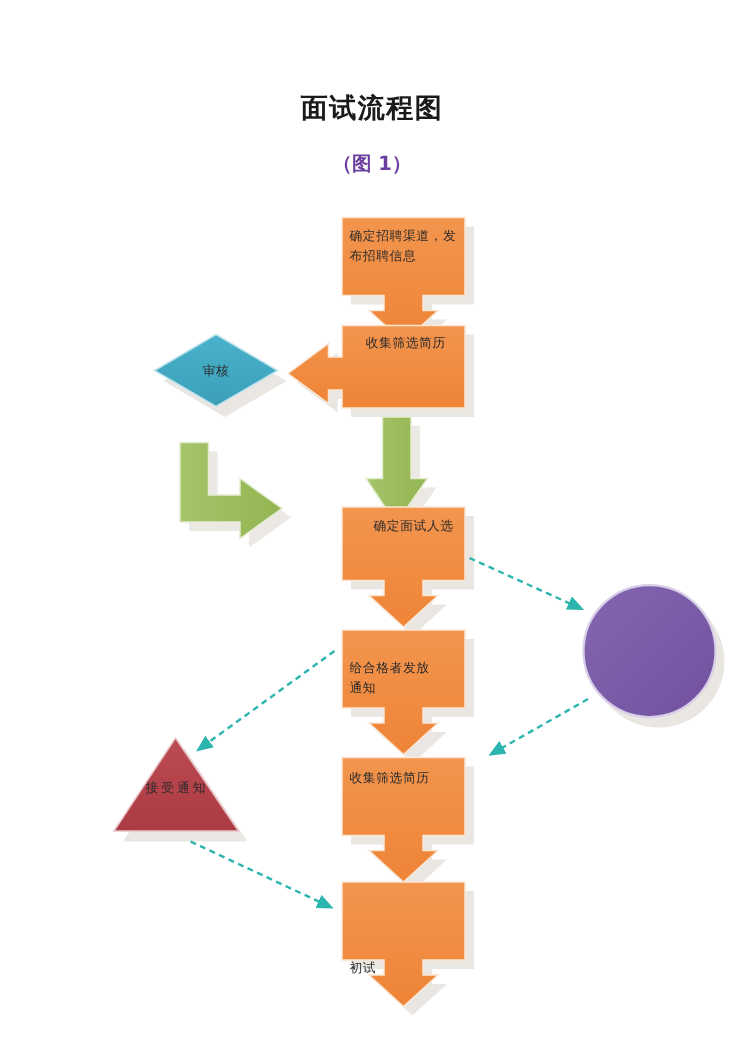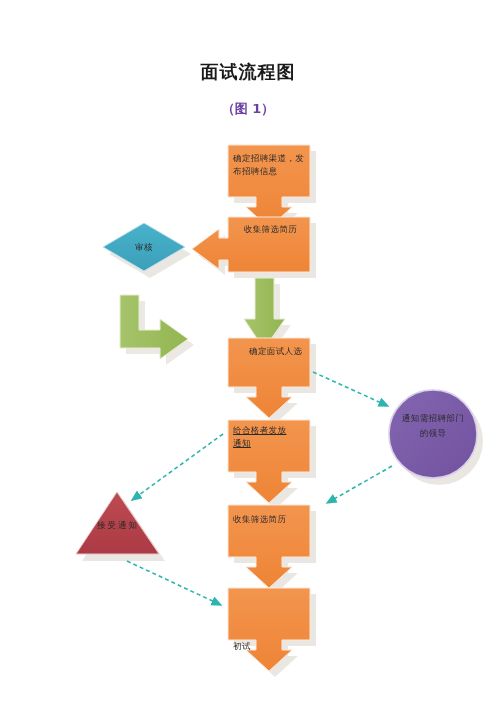--- a/index.html
+++ b/index.html
@@ -170,23 +170,22 @@
   </svg>
 
   <div class="shape-label lbl-box" style="left:233px; top:152px; width:75px;">确定招聘渠道，发布招聘信息</div>
 
   <div class="shape-label lbl-box" style="left:233px; top:223px; width:75px;text-align:center;">收集筛选简历</div>
 
   <div class="shape-label lbl-center" style="left:104px; top:242px; width:80px;font-family:Liberation Mono, monospace;">审核</div>
 
   <div class="shape-label lbl-box" style="left:233px; top:345px; width:75px;margin-left:16px;">确定面试人选</div>
 
-  <div class="shape-label lbl-center" style="left:398px; top:411px; width:70px; line-height:15px;">通知需招聘部门的领导</div>
 
-  <div class="shape-label lbl-box" style="left:233px; top:424px; width:60px;text-decoration:underline;">给合格者发放通知</div>
+  <div class="shape-label lbl-box" style="left:233px; top:440px; width:60px;">给合格者发放通知</div>
 
   <div class="shape-label lbl-center" style="left:88px; top:519px; width:60px; line-height:14px; letter-spacing:2px;font-family:Liberation Mono, monospace;">接受通知</div>
 
   <div class="shape-label lbl-box" style="left:233px; top:513px; width:75px;">收集筛选简历</div>
 
   <div class="shape-label lbl-box" style="left:233px; top:597px; width:75px;margin-top:43px;">初试</div>
 
 </div>
 
 </body></html>

